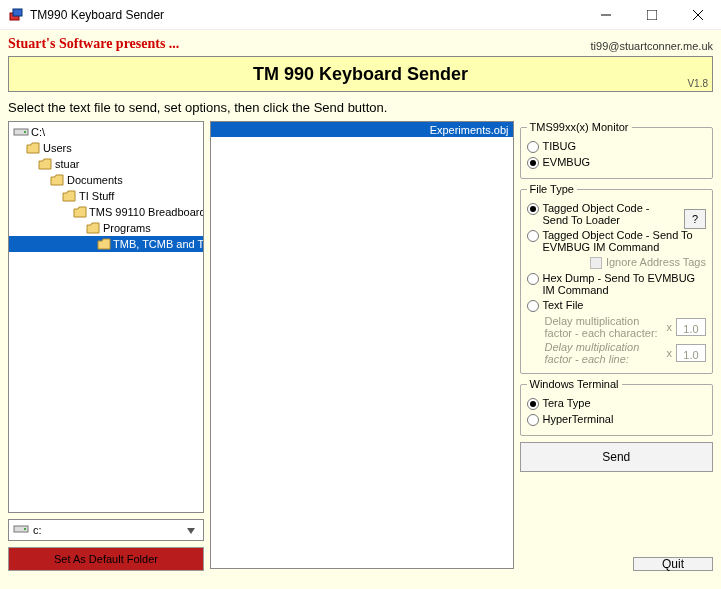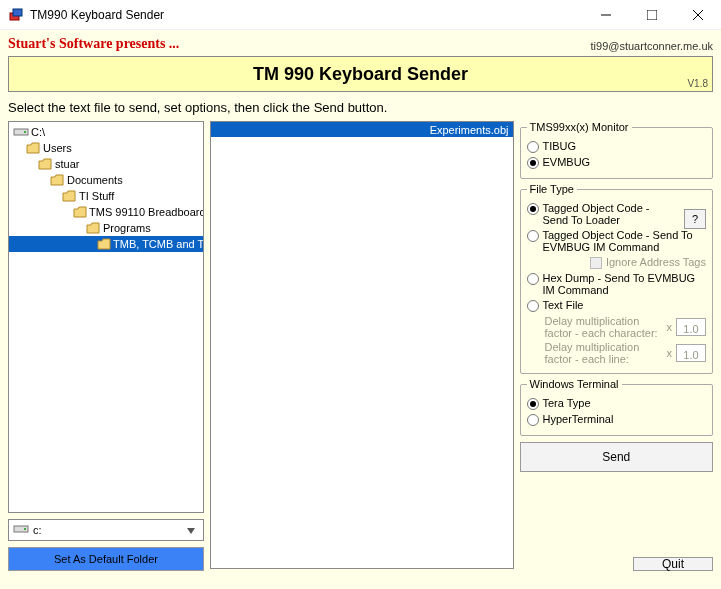--- a/index.html
+++ b/index.html
@@ -68,21 +68,21 @@
   .tree-row { display:flex; align-items:center; height:16px; white-space:nowrap; }
   .tree-row.selected { background:#0a63c4; color:#fff; }
   .tree-row .ticon { width:16px; height:14px; display:inline-flex; align-items:center; justify-content:center; margin-right:2px;}
   .drive-combo {
     margin-top:6px; border:1px solid #888; background:#fff; height:22px;
     display:flex; align-items:center; padding:0 4px; justify-content:space-between;
   }
   .drive-combo .dicon { display:inline-flex; align-items:center; gap:4px;}
   .drive-combo .arrow { width:16px; text-align:center; }
   .default-btn {
-    margin-top:6px; height:24px; border:1px solid #999; background:#3b82f6;
+    margin-top:6px; height:24px; border:1px solid #999; background:#b91c1c;
     display:flex; align-items:center; justify-content:center; font-size:11px;
   }
   .files-col { width: 310px; }
   .files {
     border:1px solid #888; background:#fff; height:448px; overflow:hidden;
   }
   .file-row { height:15px; padding:0 4px; display:flex; align-items:center;justify-content:flex-end; }
   .file-row.selected { background:#0a63c4; color:#fff; }
   .right-col { flex:1; display:flex; flex-direction:column; gap:4px; }
   fieldset {
@@ -308,21 +308,21 @@
           <span>Text File</span>
         </div>
         <div class="factor-row">
           <span style="width:118px;">Delay multiplication factor - each character:</span>
           <span>x</span>
           <span class="factor-input">
             <span>1.0</span>
           </span>
         </div>
         <div class="factor-row">
-          <span style="width:118px;">Delay multiplication factor - each line:</span>
+          <span style="width:118px;font-style:italic;">Delay multiplication factor - each line:</span>
           <span>x</span>
           <span class="factor-input">
             <span>1.0</span>
           </span>
         </div>
       </fieldset>
 
       <fieldset>
         <legend>Windows Terminal</legend>
         <div id="terminal-opts">

